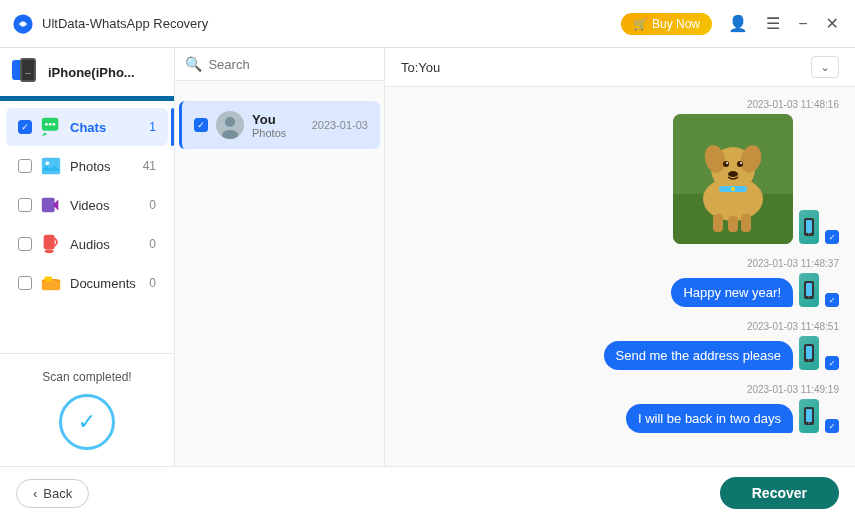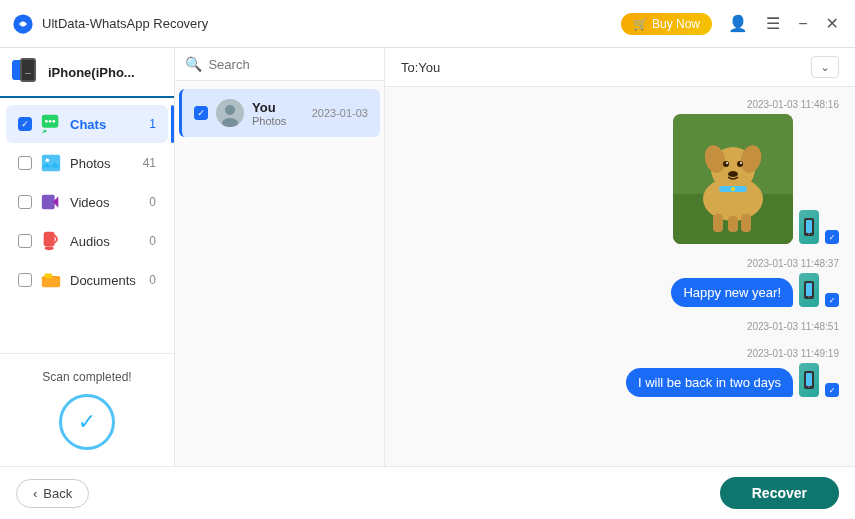--- a/index.html
+++ b/index.html
@@ -71,21 +71,21 @@
       background: #fff;
       border-right: 1px solid #e8e8e8;
       display: flex;
       flex-direction: column;
       flex-shrink: 0;
     }
     .device-header {
       display: flex;
       align-items: center;
       padding: 10px 12px;
-      border-bottom: 2px solid #0369a1;
+      border-bottom: 5px solid #0369a1;
       gap: 8px;
     }
     .device-label {
       font-size: 13px;
       font-weight: 600;
       color: #222;
     }
     .nav-items {
       flex: 1;
       padding: 6px 0;
@@ -201,21 +201,21 @@
       overflow-y: auto;
       padding: 6px 0;
     }
     .chat-item {
       display: flex;
       align-items: center;
       padding: 10px 12px;
       cursor: pointer;
       gap: 8px;
       background: #dce8ff;
-      margin: 2px 4px;
+      margin: 14px 4px;
       border-radius: 6px;
       border-left: 3px solid #1a6cf6;
     }
     .chat-item-checkbox {
       width: 14px;
       height: 14px;
       border: 1.5px solid #1a6cf6;
       border-radius: 3px;
       flex-shrink: 0;
       background: #1a6cf6;
@@ -605,20 +605,31 @@
               </svg>
           </div>
           <div class="msg-check"></div>
         </div>
       </div>
 
       <div class="msg-group">
         <div class="msg-timestamp">
           <span>2023-01-03 11:48:51</span>
         </div>
+        <div class="msg-row">
+          <div class="msg-bubble">Send me the address please</div>
+          <div class="msg-phone-icon">
+            <svg width="12" height="20" viewBox="0 0 12 20">
+                <rect x="1" y="1" width="10" height="18" rx="2" fill="#333"></rect>
+                <rect x="3" y="3" width="6" height="13" fill="#4fc3f7" rx="1"></rect>
+                <circle cx="6" cy="17" r="1" fill="#666"></circle>
+              </svg>
+          </div>
+          <div class="msg-check"></div>
+        </div>
       </div>
 
       <div class="msg-group">
         <div class="msg-timestamp">
           <span>2023-01-03 11:49:19</span>
         </div>
         <div class="msg-row">
           <div class="msg-bubble">I will be back in two days</div>
           <div class="msg-phone-icon">
             <svg width="12" height="20" viewBox="0 0 12 20">

